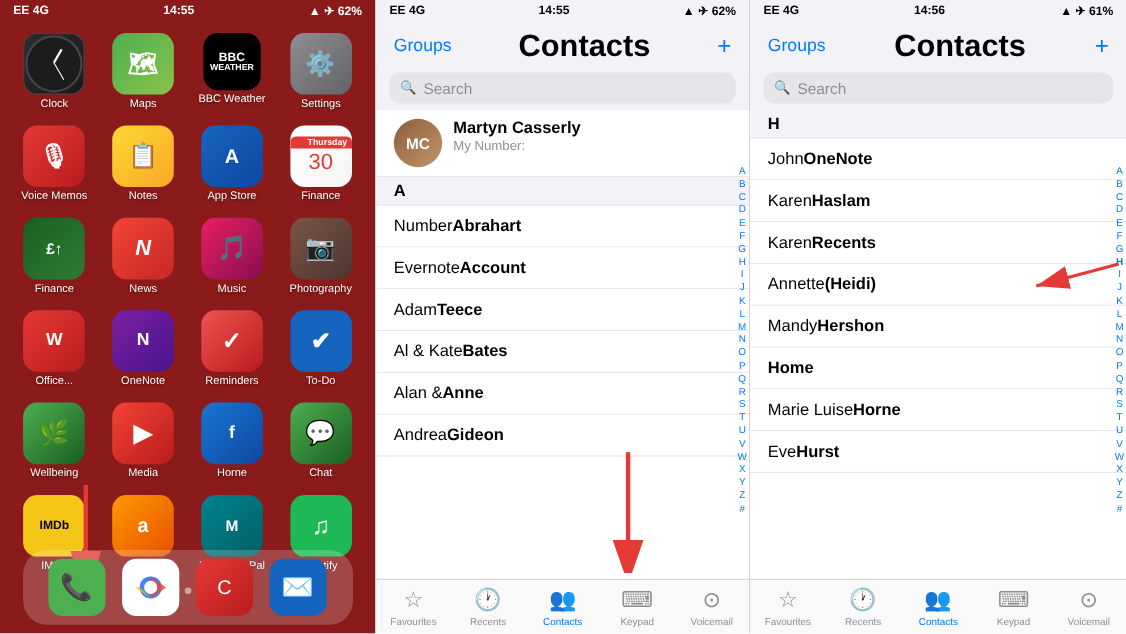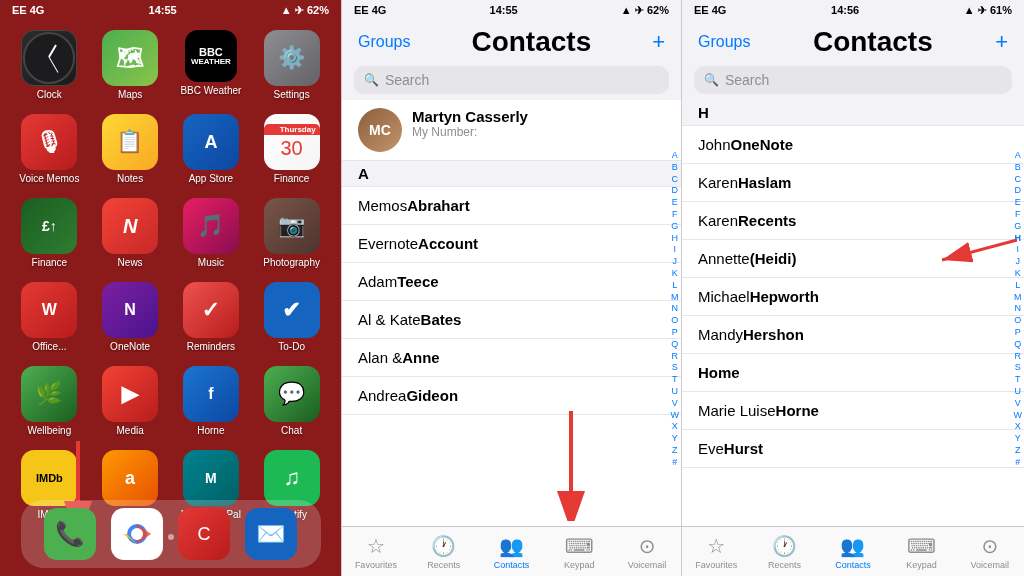--- a/index.html
+++ b/index.html
@@ -551,21 +551,21 @@
       <div class="contact-my-number">
         <div class="avatar-circle">MC</div>
         <div>
           <div class="my-number-name">Martyn Casserly</div>
           <div class="my-number-sub">My Number:</div>
         </div>
       </div>
 
       <div class="section-header-contact">A</div>
       <div class="contact-row">
-        <span class="contact-name-normal">Memos </span>
+        <span class="contact-name-normal">Number </span>
           <span class="contact-name-bold">Abrahart</span>
       </div>
       <div class="contact-row">
         <span class="contact-name-normal">Evernote </span>
           <span class="contact-name-bold">Account</span>
       </div>
       <div class="contact-row">
         <span class="contact-name-normal">Adam </span>
           <span class="contact-name-bold">Teece</span>
       </div>
@@ -678,24 +678,20 @@
     </div>
     <div class="contact-row" style="background:#fff;">
       <span class="contact-name-normal">Karen </span>
         <span class="contact-name-bold">Recents</span>
     </div>
     <div class="contact-row">
       <span class="contact-name-normal">Annette </span>
         <span class="contact-name-bold">(Heidi)</span>
     </div>
     <div class="contact-row">
-      <span class="contact-name-normal">Michael </span>
-        <span class="contact-name-bold">Hepworth</span>
-    </div>
-    <div class="contact-row">
       <span class="contact-name-normal">Mandy </span>
         <span class="contact-name-bold">Hershon</span>
     </div>
     <div class="contact-row">
       <span class="contact-name-bold">Home</span>
     </div>
     <div class="contact-row">
       <span class="contact-name-normal">Marie Luise </span>
         <span class="contact-name-bold">Horne</span>
     </div>

